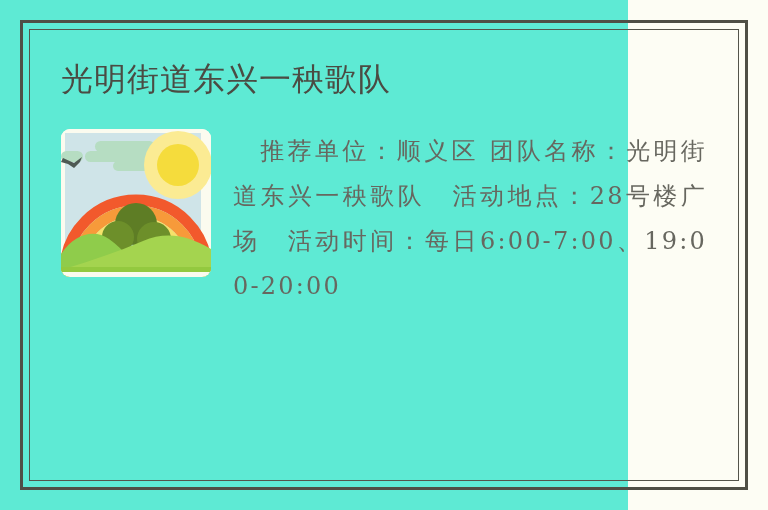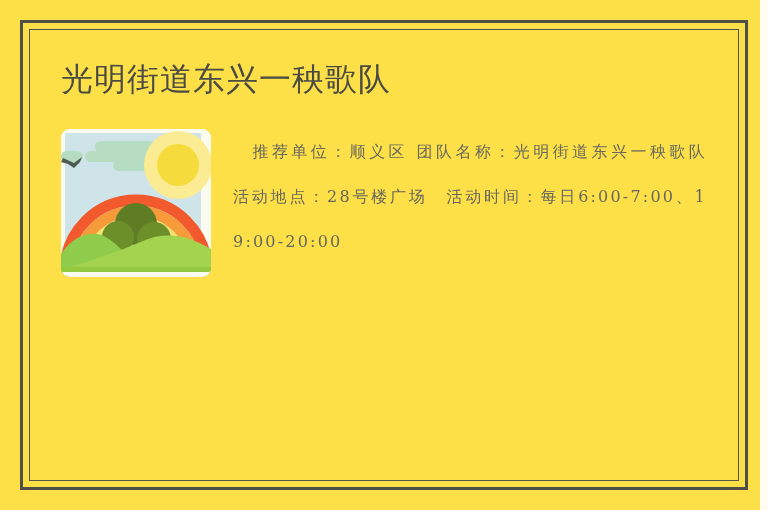--- a/index.html
+++ b/index.html
@@ -10,23 +10,23 @@
     width: 768px;
     height: 510px;
     background: #fdfdf4;
     font-family: "Liberation Sans", "DejaVu Sans", sans-serif;
     overflow: hidden;
   }
 
   
   #page {
     position: relative;
-    width: 760px;
+    width: 628px;
     height: 510px;
-    background: #fde047;
+    background: #5eead4;
     box-sizing: border-box;
   }
   .frame-outer {
     position: absolute;
     left: 20px;
     top: 20px;
     width: 728px;
     height: 470px;
     border: 3px solid #4f4f45;
     box-sizing: border-box;
@@ -76,21 +76,21 @@
     border-radius: 9px;
     overflow: hidden;
     position: relative;
     background: #fbfbef;
   }
   .illustration svg { display: block; width: 150px; height: 148px; }
 
   
   .para {
     font-family: "DejaVu Serif", "Liberation Serif", serif;
-    font-size: 16px;
+    font-size: 24px;
     line-height: 45px;
     color: #67675f;
     letter-spacing: 2.2px;
     text-align: justify;
     text-justify: inter-character;
     word-break: break-all;
     margin: 0;
     padding-top: 6px;
   }
 </style>

